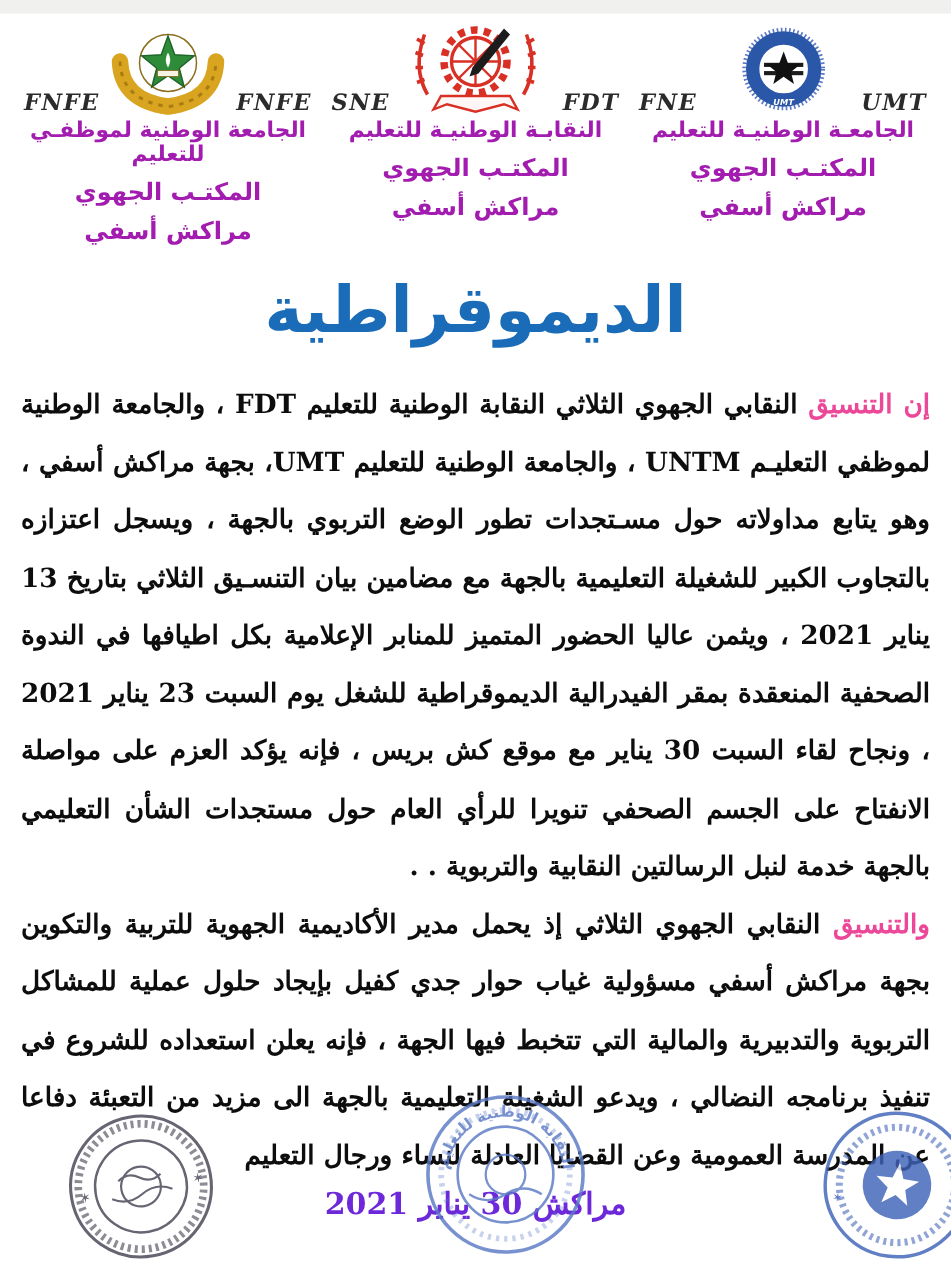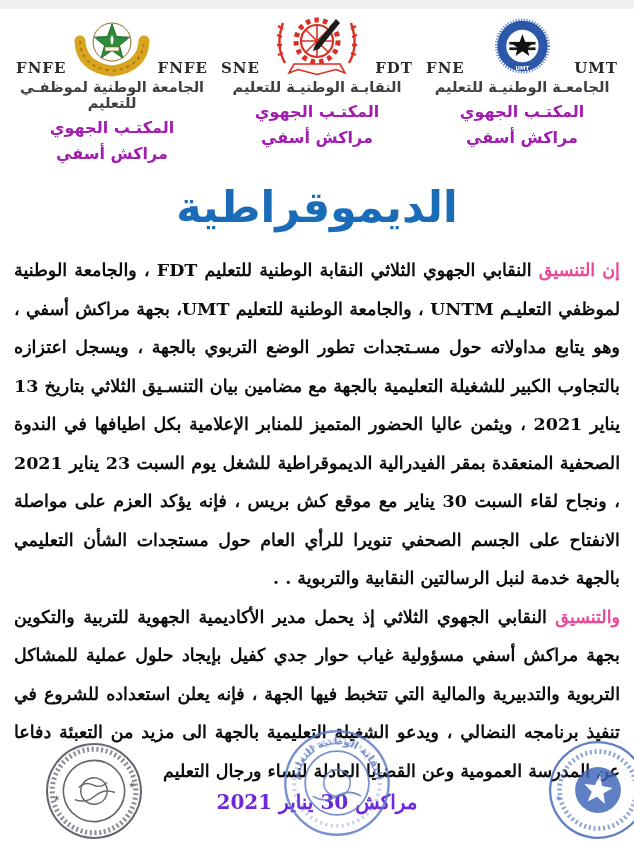--- a/index.html
+++ b/index.html
@@ -3,27 +3,27 @@
 <meta charset="utf-8">
 <style>
   html,body{margin:0;padding:0;background:#e8e8e8;}
   .page{width:634px;height:842px;background:#ffffff;position:relative;overflow:hidden;
         margin:0 auto;font-family:"DejaVu Serif","Liberation Serif",serif;color:#111;}
   .top-strip{height:9px;background:#f0f0ee;}
 
   
   .header{display:flex;justify-content:space-between;padding:6px 10px 0;direction:ltr;}
   .logo-block{width:204px;text-align:center;}
-  .emblem-wrap{position:relative;height:64px;}
+  .emblem-wrap{position:relative;height:64px;font-style:italic;}
   .emblem{height:62px;display:block;margin:0 auto;}
   .acr{position:absolute;bottom:2px;font-family:"DejaVu Serif","Liberation Serif",serif;
        font-weight:bold;font-size:15px;color:#2b2b2b;letter-spacing:1px;}
   .acr-left{left:6px;} .acr-right{right:6px;}
   .org-line{font-family:"DejaVu Sans","Liberation Sans",sans-serif;font-weight:bold;
-            font-size:14.5px;color:#404040;direction:rtl;margin-top:0;}
+            font-size:14.5px;color:#a21caf;direction:rtl;margin-top:0;}
   .org-sub{font-family:"DejaVu Sans","Liberation Sans",sans-serif;font-weight:bold;
            font-size:16px;color:#a21caf;direction:rtl;margin-top:7px;}
 
   
   .title{margin-top:20px;text-align:center;font-family:"DejaVu Sans","Liberation Sans",sans-serif;
          font-weight:800;font-size:43px;line-height:48px;color:#1a6cb8;direction:rtl;}
 
   
   .notice-box{margin:16px 8px 0;border:2px solid #7d9cb8;border-radius:14px;
               background:#fdfdfa;padding:12px 14px 16px;text-align:center;direction:rtl;}

